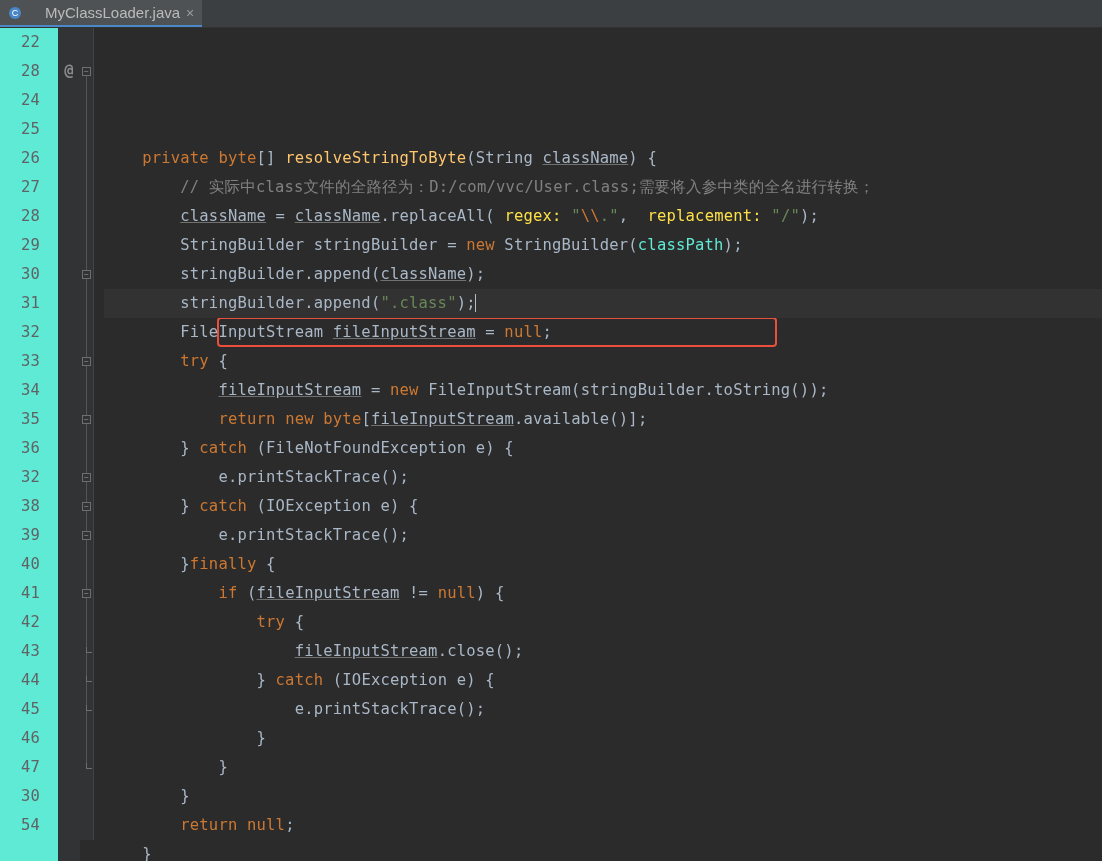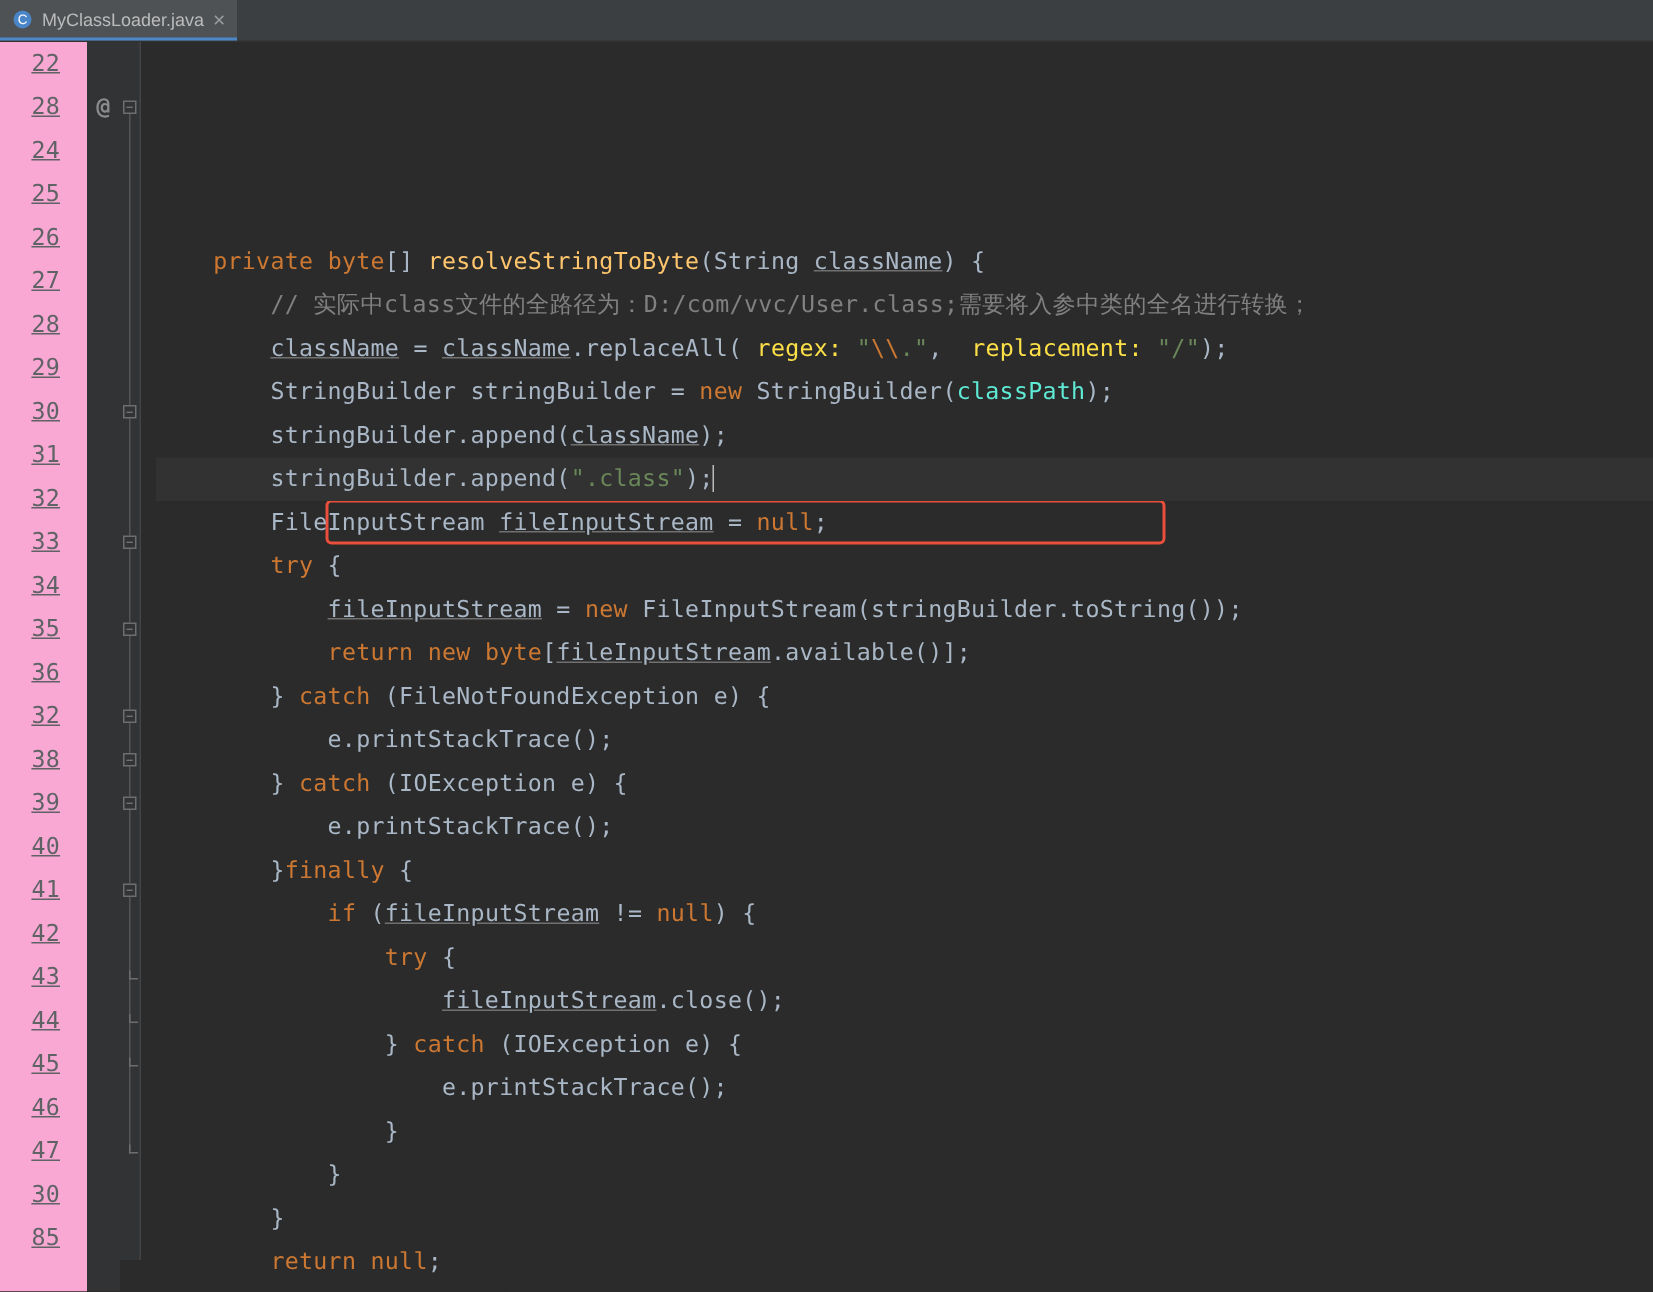--- a/index.html
+++ b/index.html
@@ -25,38 +25,37 @@
     padding: 0 8px 0 8px;
     background: #4e5254;
     border-bottom: 2px solid #4a88c7;
     cursor: pointer;
     gap: 6px;
   }
   .tab-icon {
     width: 14px; height: 14px;
     display:inline-flex;align-items:center;justify-content:center;
   }
-  .tab-label { color: #bbbbbb; font-size: 12px; font-family: sans-serif; }
+  .tab-label { color: #bbbbbb; font-size: 15px; font-family: sans-serif; margin-left: 17px; }
   .tab-close { color: #bbbbbb; font-size: 14px; opacity:.7; cursor:pointer; font-family:sans-serif; }
   .editor {
     display: flex;
     height: calc(100% - 28px);
     line-height: 29px;
     font-size: 15.5px;
     letter-spacing: 0.2px;
   }
   .gutter {
-    background: #f9a8d4;
+    background: #5eead4;
     color: #606366;
     text-align: right;
     padding: 0 18px 0 6px;
     user-select: none;
     position:relative;
     min-width: 58px;
-    text-decoration: underline;
   }
   .gutter div { height: 29px; }
   .anno-col {
     background:#313335;
     width: 22px;
     color:#606366;
     position:relative;
   }
   .anno-col .at { height:29px; display:flex; align-items:center; justify-content:center; color:#8c8c8c; font-weight:bold;}
   .fold-col {
@@ -74,21 +73,20 @@
     font-size:8px; line-height:7px; text-align:center; color:#888;
   }
   .fold-line {
     position:absolute; left:6px; width:1px; background:#555;
   }
   .code {
     padding-left: 10px;
     white-space: pre;
     position:relative;
     flex:1;
-    margin-top:16px;
   }
   .code-line {
     height:29px;
     position:relative;
   }
   .hl-line { background:#323232; }
   .kw   { color:#cc7832; }
   .mtd  { color:#ffc66d; }
   .str  { color:#6a8759; }
   .cmt  { color:#808080; }
@@ -144,21 +142,21 @@
       <div>39</div>
       <div>40</div>
       <div>41</div>
       <div>42</div>
       <div>43</div>
       <div>44</div>
       <div>45</div>
       <div>46</div>
       <div>47</div>
       <div>30</div>
-      <div>85</div>
+      <div>54</div>
     </div>
   <div class="anno-col" id="anno">
       <div class="at"></div>
       <div class="at">@</div>
       <div class="at"></div>
       <div class="at"></div>
       <div class="at"></div>
       <div class="at"></div>
       <div class="at"></div>
       <div class="at"></div>

